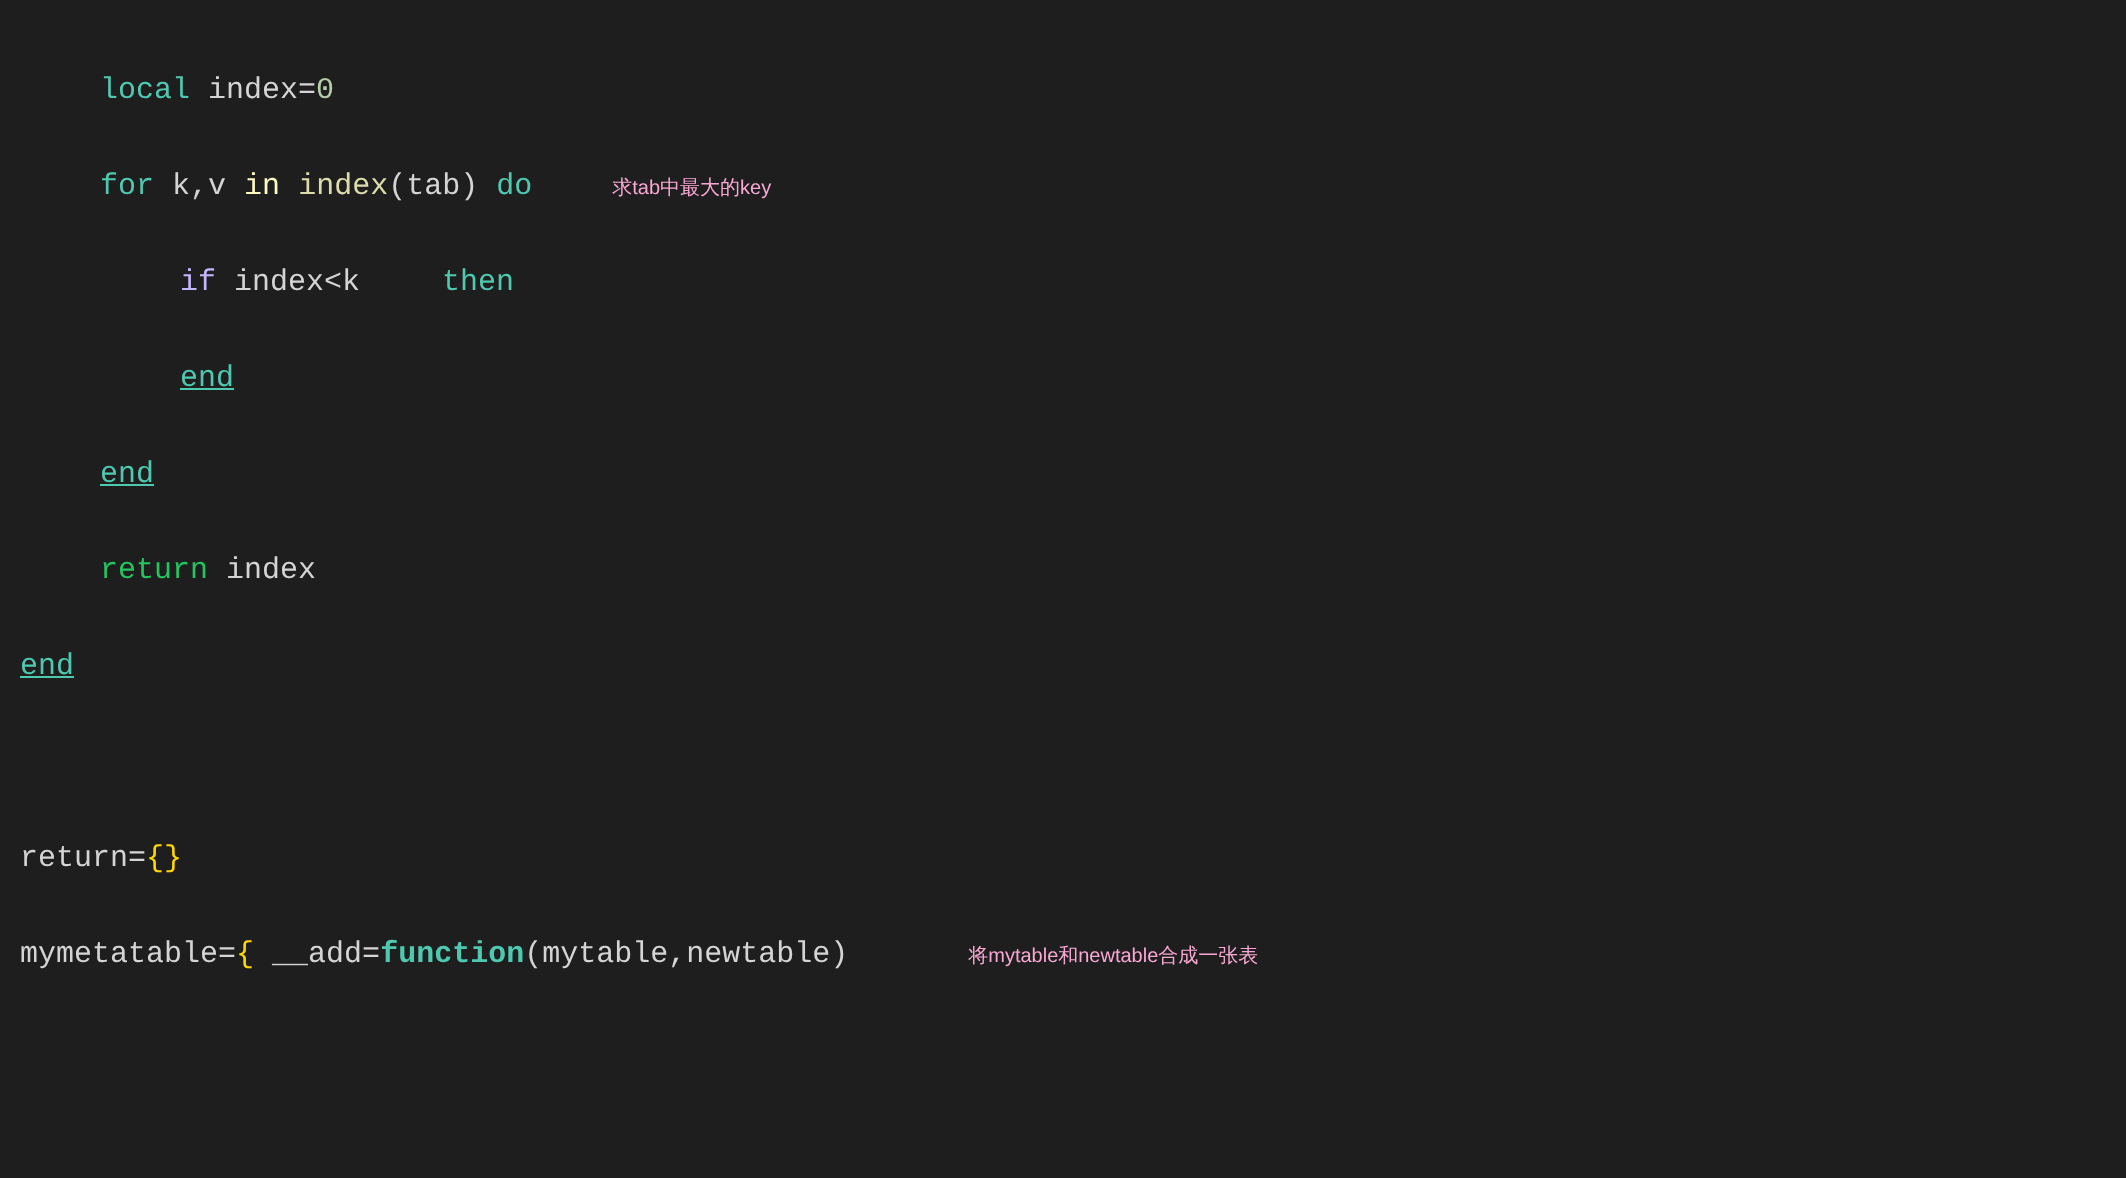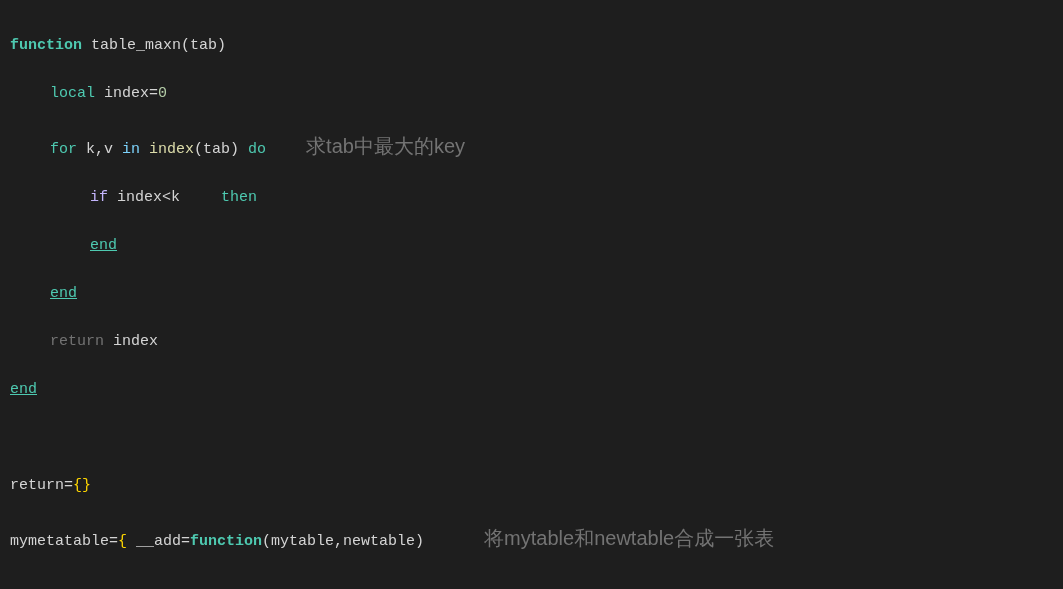--- a/index.html
+++ b/index.html
@@ -14,41 +14,40 @@
       overflow: hidden;
       position: relative;
     }
     .code-block {
       padding: 10px 10px 10px 10px;
       white-space: pre;
     }
     .kw-function { color: #4ec9b0; font-weight: bold; }
     .kw-local { color: #4ec9b0; text-align: right; }
     .kw-for { color: #4ec9b0; }
-    .kw-in { color: #7dd3fc; }
+    .kw-in { color: #fef9c3; }
     .kw-do { color: #4ec9b0; }
     .kw-if { color: #c4b5fd; }
     .kw-then { color: #4ec9b0; margin-left: 32px; }
     .kw-end { color: #4ec9b0; text-decoration: underline; }
-    .kw-return { color: #737373; }
+    .kw-return { color: #22c55e; }
     .kw-pairs { color: #dcdcaa; }
     .num { color: #b5cea8; }
     .brace { color: #ffd700; }
-    .comment-cn { color: #737373; font-family: 'Microsoft YaHei', 'SimHei', sans-serif; font-size: 20px; }
+    .comment-cn { color: #f9a8d4; font-family: 'Microsoft YaHei', 'SimHei', sans-serif; font-size: 10px; }
     .line { display: block; }
     .indent1 { display: inline-block; width: 40px; }
     .indent2 { display: inline-block; width: 80px; }
     .indent3 { display: inline-block; width: 120px; }
     .comment-inline { margin-left: 40px; }
   </style>
 </head>
 <body>
 
 <div class="code-block">
-<span class="line"><span class="kw-function">function</span><span> table_maxn(tab)</span></span>
 <span class="line"><span class="indent1"></span><span class="kw-local">local</span><span> index=</span><span class="num">0</span></span>
 <span class="line"><span class="indent1"></span><span class="kw-for">for</span><span> k,v </span><span class="kw-in">in</span><span> </span><span class="kw-pairs">index</span><span>(tab) </span><span class="kw-do">do</span><span class="comment-cn comment-inline">求tab中最大的key</span></span>
 <span class="line"><span class="indent2"></span><span class="kw-if">if</span><span> index&lt;k </span><span class="kw-then">then</span></span>
 <span class="line"><span class="indent2"></span><span class="kw-end">end</span></span>
 <span class="line"><span class="indent1"></span><span class="kw-end">end</span></span>
 <span class="line"><span class="indent1"></span><span class="kw-return">return</span><span> index</span></span>
 <span class="line"><span class="kw-end">end</span></span>
 <span class="line"> </span>
 <span class="line"><span>return=</span><span class="brace">{}</span></span>
 <span class="line"><span>mymetatable=</span><span class="brace">{</span><span> __add=</span><span class="kw-function">function</span><span>(mytable,newtable)</span><span class="comment-cn" style="margin-left:60px;">将mytable和newtable合成一张表</span></span>

